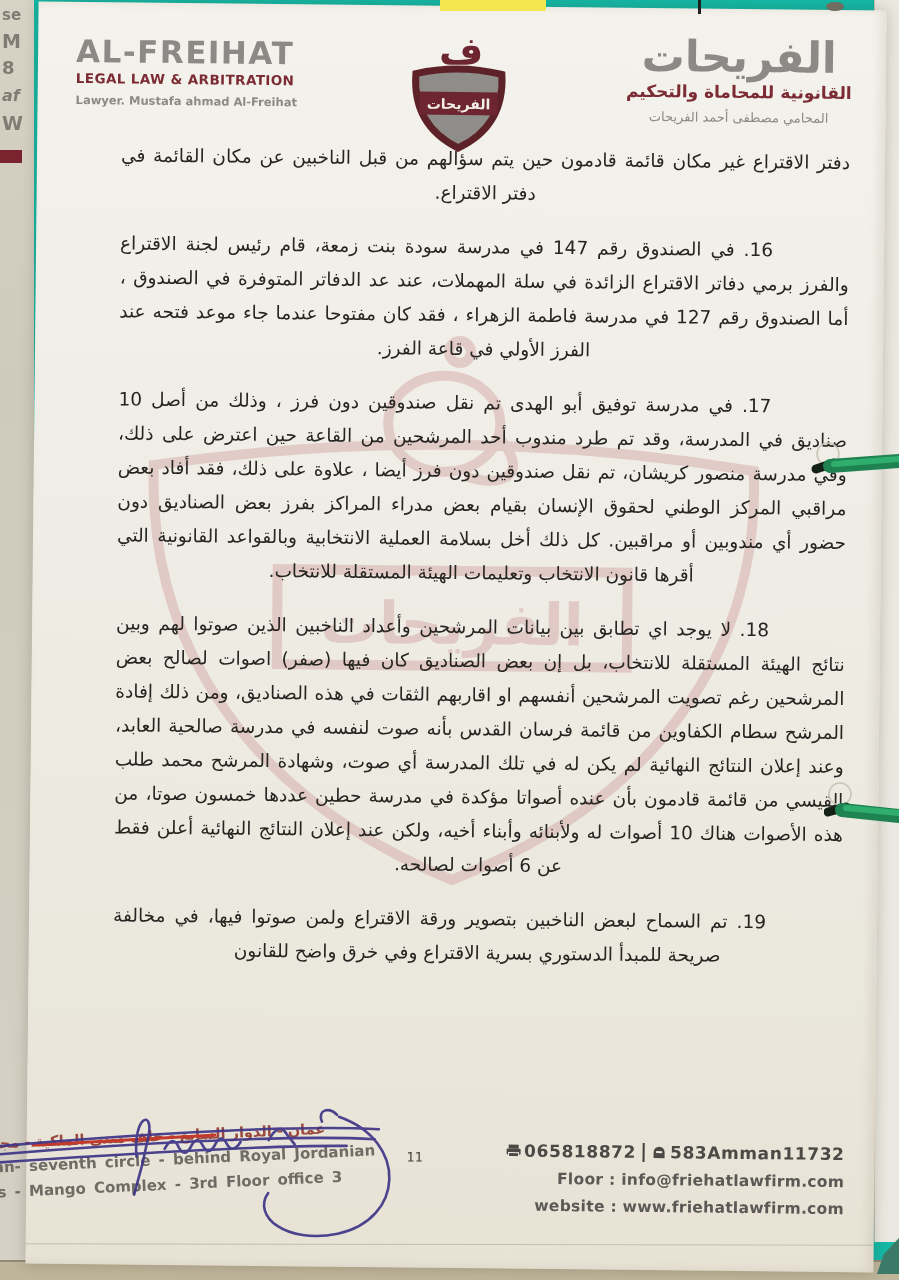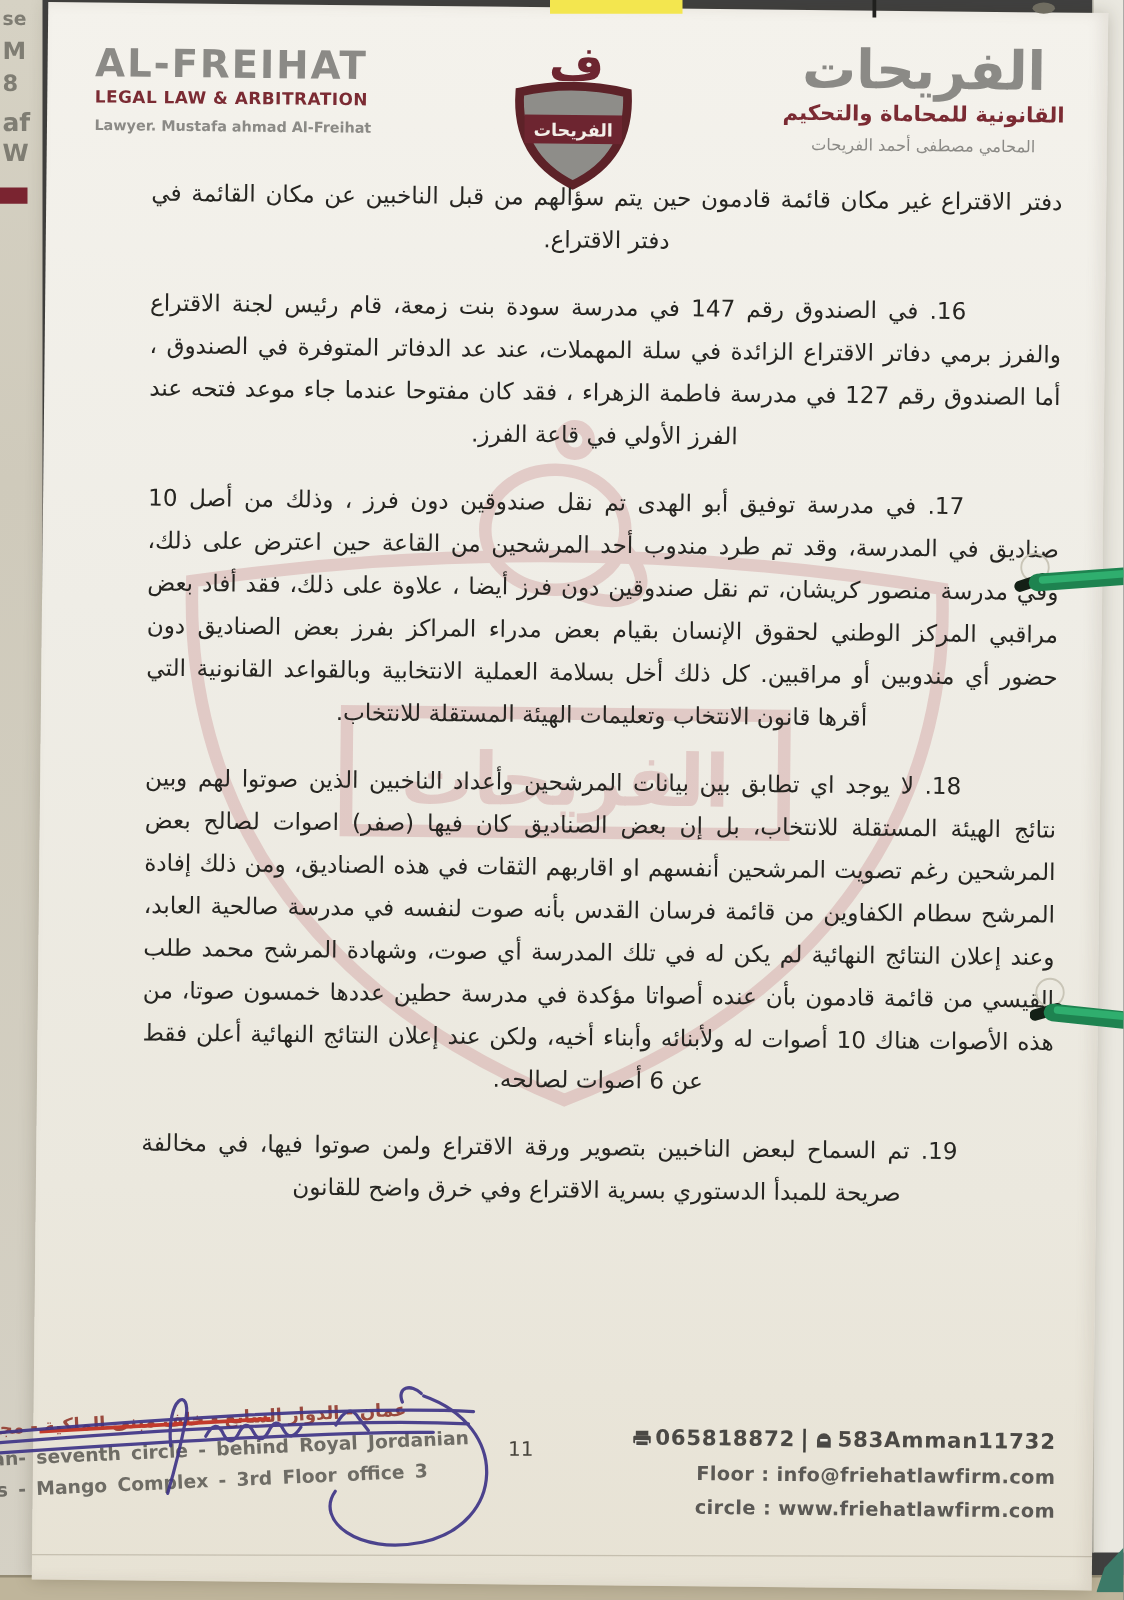--- a/index.html
+++ b/index.html
@@ -1,18 +1,18 @@
 <!DOCTYPE html>
 <html><head>
 <meta charset="utf-8">
 <style>
   html,body{margin:0;padding:0;}
   .frame{
     position:relative; width:899px; height:1280px; overflow:hidden;
-    background:#404040; font-family:"DejaVu Sans", sans-serif;
+    background:#14b8a6; font-family:"DejaVu Sans", sans-serif;
   }
   
   .under-left{position:absolute;left:0;top:0;width:34px;height:100%;
     background:linear-gradient(180deg,#d6d2c4 0%,#cfcabb 30%,#d5d1c5 100%);z-index:1;}
   .under-letter{position:absolute;left:2px;color:#7f7d73;font-weight:bold;}
   .under-mark{position:absolute;left:0;top:150px;width:22px;height:13px;background:#7a2430;}
   .under-bottom{position:absolute;left:0;top:1260px;width:100%;height:20px;
     background:#bfb59b;border-top:2px solid #948b74;z-index:1;}
   .sheet2{position:absolute;right:0;top:0;width:24px;height:1242px;
     background:#eae8e0;border-left:1px solid #c2bfb3;z-index:1;}
@@ -50,21 +50,21 @@
 
   
   .body-text{position:absolute;left:84px;right:35px;top:136px;direction:rtl;z-index:2;}
   .body-text p{
     font-size:18.5px;line-height:34px;color:#262521;margin:0 0 20px 0;
     text-align:justify;text-align-last:center;
   }
   .body-text p.numbered{text-indent:76px;}
 
   
-  .page-num{position:absolute;left:380px;top:1144px;font-size:16px;color:#45423a;z-index:2;}
+  .page-num{position:absolute;left:380px;top:1144px;font-size:13px;color:#45423a;z-index:2;}
   .ftr-right{position:absolute;right:30px;top:1134px;text-align:right;z-index:2;}
   .ftr-line1{display:flex;align-items:center;justify-content:flex-end;gap:3px;
     font-size:17px;font-weight:bold;color:#4b4945;letter-spacing:.6px;}
   .vbar{display:inline-block;width:2px;height:19px;background:#3f3e3a;margin:0 4px;}
   .ftr-line2,.ftr-line3{font-size:15.5px;font-weight:bold;color:#5b5955;margin-top:9px;letter-spacing:.3px;}
   .icon{display:inline-flex;align-items:center;}
   .ftr-left{position:absolute;left:-64px;top:1126px;width:364px;transform:rotate(-3.2deg);z-index:2;}
   .addr-ar{position:relative;direction:rtl;white-space:nowrap;font-size:14.5px;font-weight:bold;
     color:#9a4a3e;text-align:left;}
   .strike{position:absolute;left:70px;top:9px;width:185px;height:3px;background:#c23a2c;transform:rotate(-.6deg);}
@@ -77,21 +77,21 @@
 </style>
 </head>
 <body>
 
 <div class="frame">
 
   <div class="under-left">
     <span class="under-letter" style="top:6px;font-size:15px;">se</span>
     <span class="under-letter" style="top:30px;font-size:19px;">M</span>
     <span class="under-letter" style="top:57px;font-size:18px;">8</span>
-    <span class="under-letter" style="top:86px;font-size:20px;">af</span>
+    <span class="under-letter" style="top:86px;font-size:16px;font-style:italic;">af</span>
     <span class="under-letter" style="top:112px;font-size:19px;">W</span>
     <span class="under-mark"></span>
   </div>
   <div class="under-bottom"></div>
   <div class="sheet2"></div>
   <div class="sticky"></div>
   <div class="tick"></div>
   <div class="spot"></div>
   <div class="corner-teal"></div>
 
@@ -154,21 +154,21 @@
               <rect x="4.5" y="6" width="6" height="2" fill="#efede6"></rect>
             </svg>
         </span>
         <span>583Amman11732</span>
       </div>
       <div class="ftr-line2">
         <span>Floor :</span>
         <span>info@friehatlawfirm.com</span>
       </div>
       <div class="ftr-line3">
-        <span>circle :</span>
+        <span>website :</span>
         <span>www.friehatlawfirm.com</span>
       </div>
     </div>
 
     <div class="ftr-left">
       <div class="addr-ar">
         <span>عمان - الدوار السابع - خلف مبنى الملكية - مجمع منكو طابق 3 مكتب</span>
         <span class="strike"></span>
       </div>
       <div class="addr-en">mman- seventh circle - behind Royal Jordanian</div>

